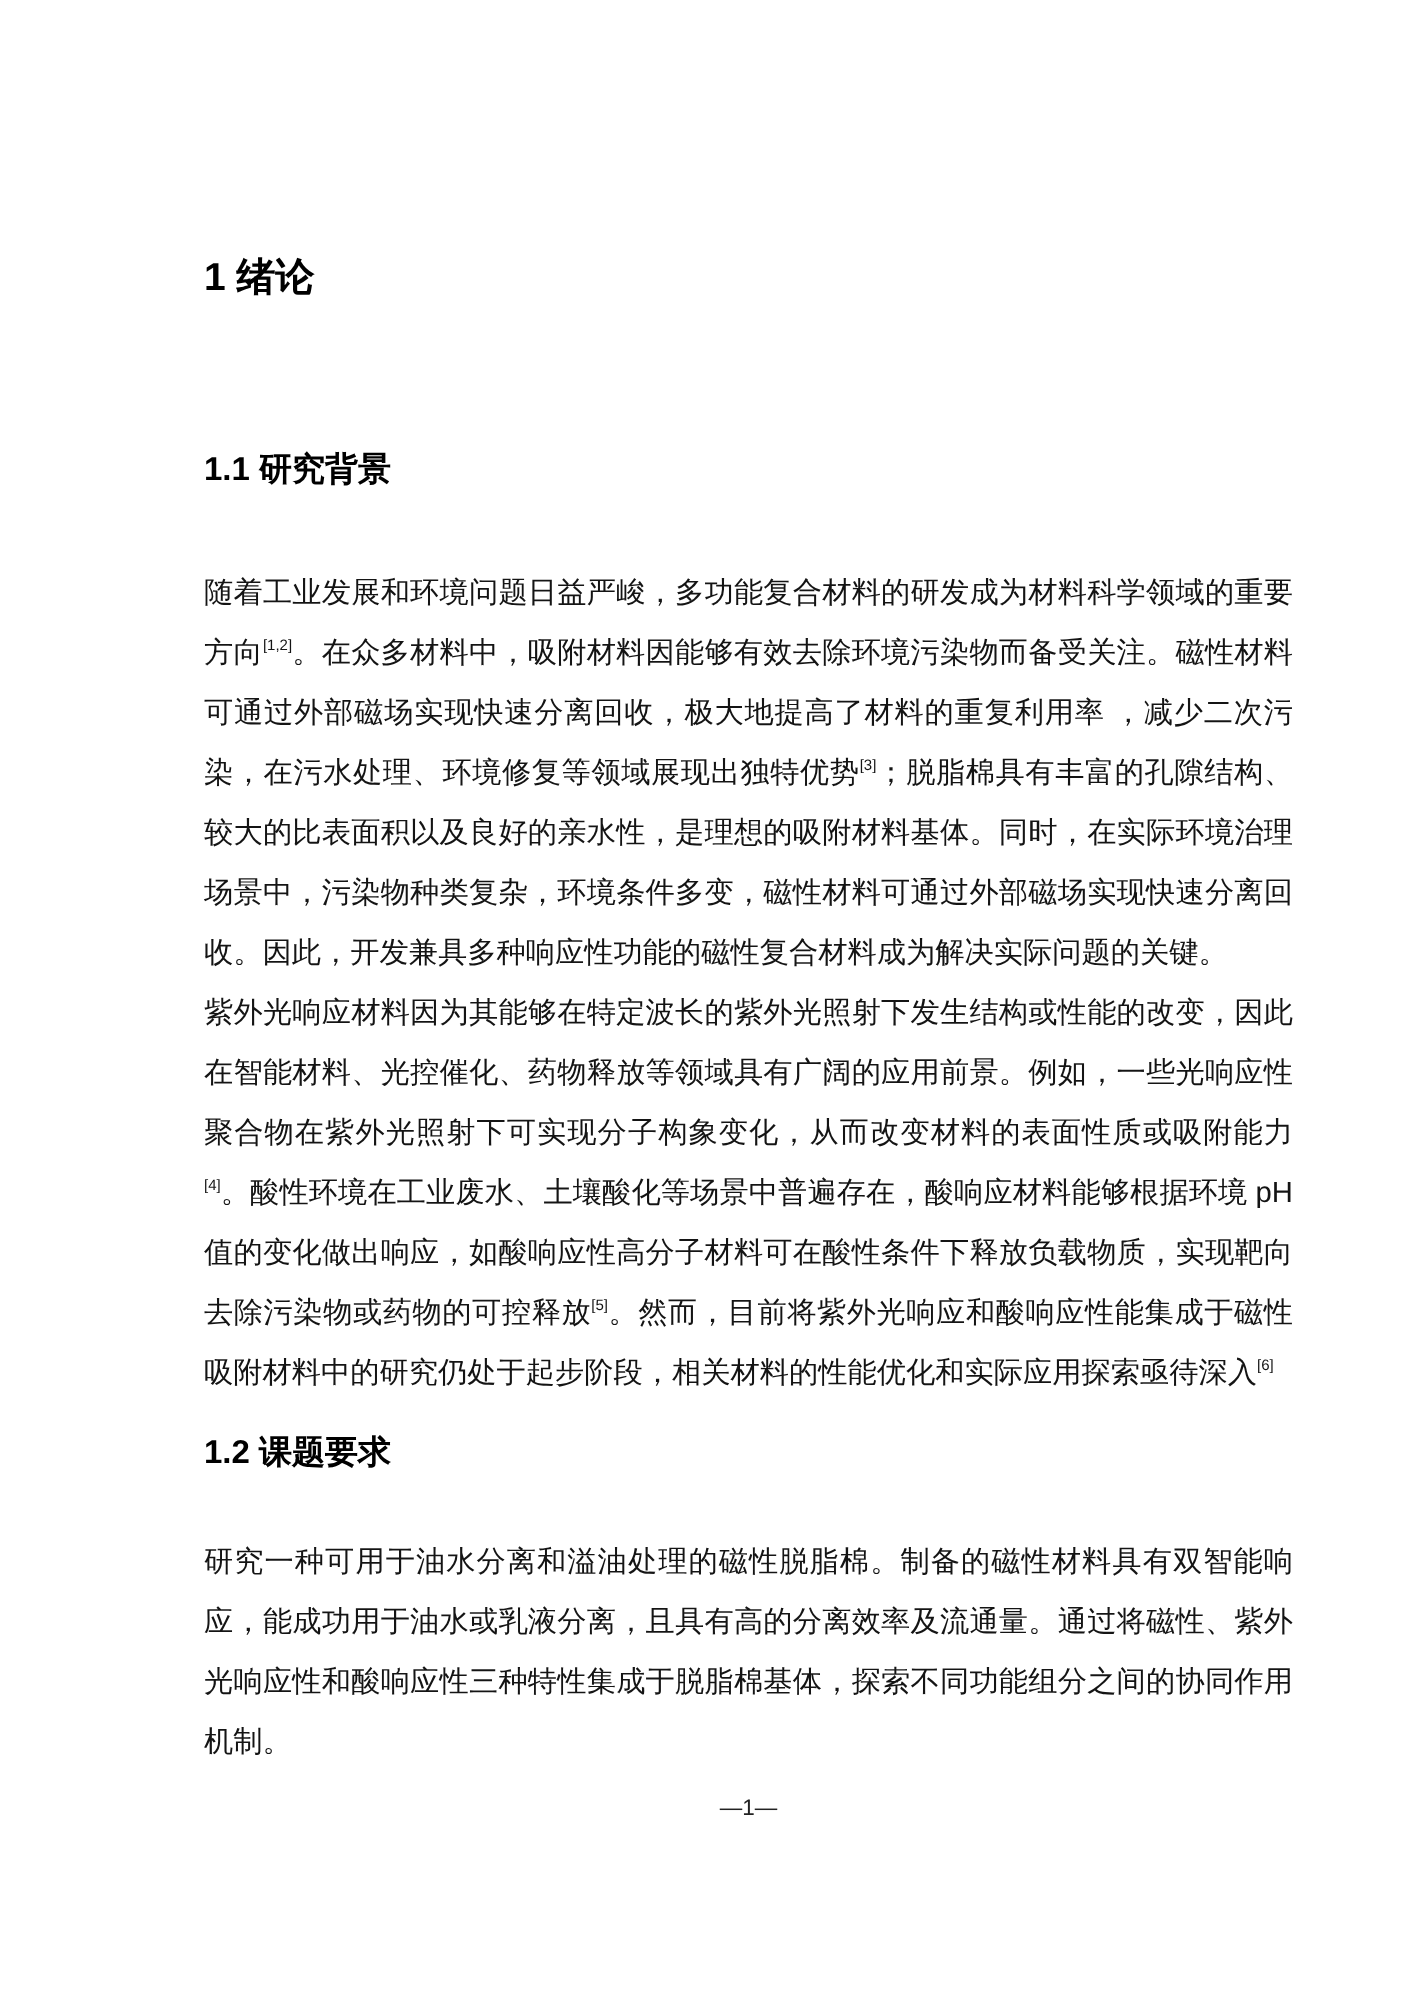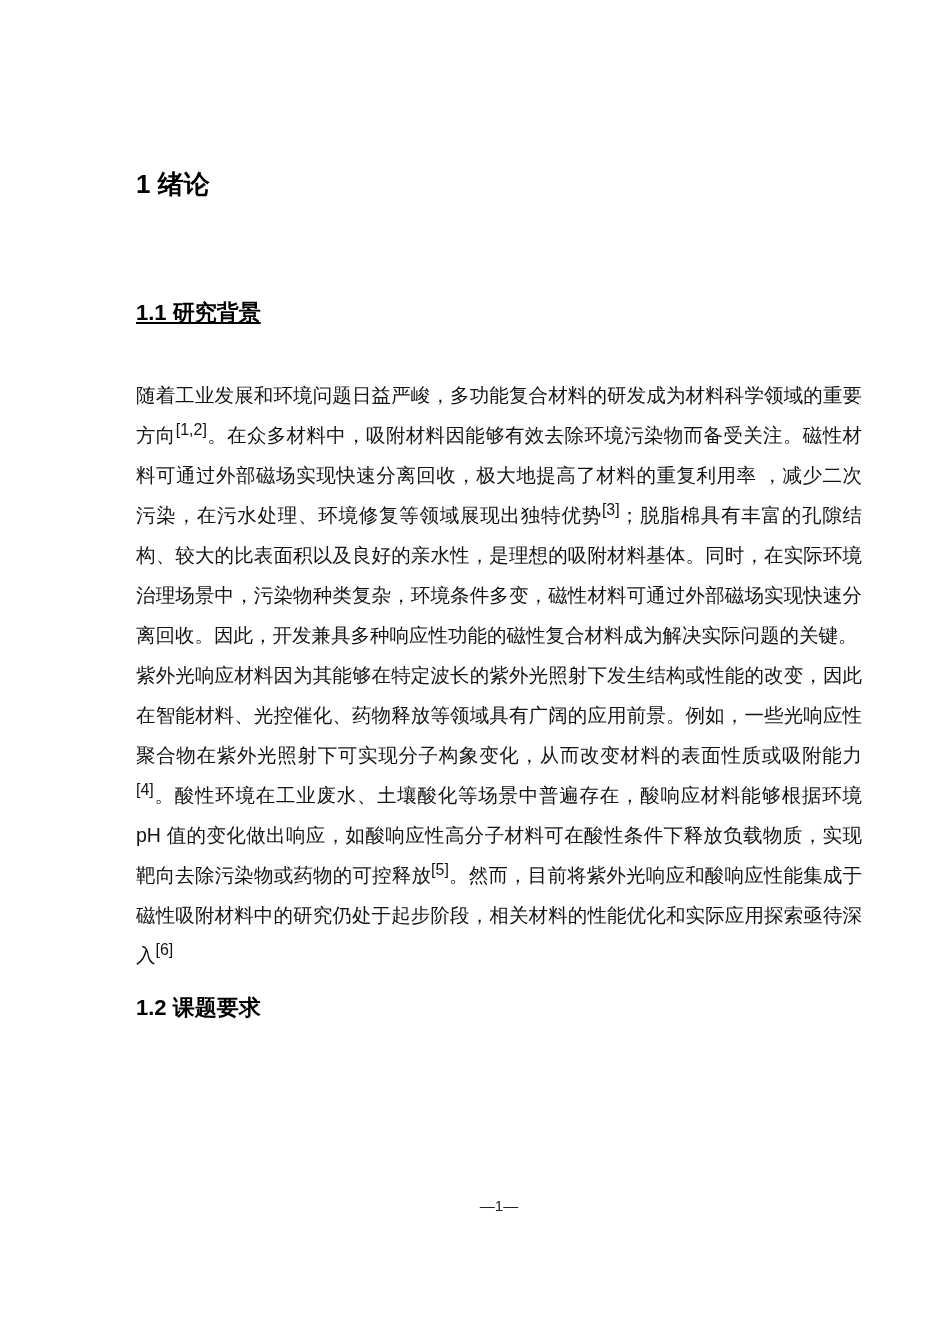--- a/index.html
+++ b/index.html
@@ -27,40 +27,39 @@
   }
   .section-heading {
     margin: 0;
     font-size: 22px;
     font-weight: bold;
     line-height: 1.3;
     color: #000000;
   }
   .section-heading.first {
     margin-top: 98px;
-    text-decoration: underline;
   }
   .section-heading.second {
     margin-top: 19px;
   }
   .body-para {
     margin: 0;
     font-size: 19.5px;
     line-height: 40px;
     text-align: justify;
     color: #141414;
   }
   .body-para.after-heading-1 {
     margin-top: 48px;
   }
   .body-para.after-heading-2 {
     margin-top: 38px;
   }
   .body-para sup {
-    font-size: 16px;
+    font-size: 10px;
     line-height: 0;
     vertical-align: super;
   }
   .page-number {
     position: absolute;
     left: 136px;
     width: 726px;
     top: 1197px;
     text-align: center;
     font-size: 15px;
@@ -75,16 +74,17 @@
   <h1 class="chapter-title">1 绪论</h1>
 
   <h2 class="section-heading first">1.1 研究背景</h2>
 
   <p class="body-para after-heading-1"><span>随着工业发展和环境问题日益严峻，多功能复合材料的研发成为材料科学领域的重要方向</span><sup>[1,2]</sup><span>。在众多材料中，吸附材料因能够有效去除环境污染物而备受关注。磁性材料可通过外部磁场实现快速分离回收，极大地提高了材料的重复利用率 ，减少二次污染，在污水处理、环境修复等领域展现出独特优势</span><sup>[3]</sup><span>；脱脂棉具有丰富的孔隙结构、较大的比表面积以及良好的亲水性，是理想的吸附材料基体。同时，在实际环境治理场景中，污染物种类复杂，环境条件多变，磁性材料可通过外部磁场实现快速分离回收。因此，开发兼具多种响应性功能的磁性复合材料成为解决实际问题的关键。</span></p>
 
   <p class="body-para"><span>紫外光响应材料因为其能够在特定波长的紫外光照射下发生结构或性能的改变，因此在智能材料、光控催化、药物释放等领域具有广阔的应用前景。例如，一些光响应性聚合物在紫外光照射下可实现分子构象变化，从而改变材料的表面性质或吸附能力</span><sup>[4]</sup><span>。酸性环境在工业废水、土壤酸化等场景中普遍存在，酸响应材料能够根据环境 pH 值的变化做出响应，如酸响应性高分子材料可在酸性条件下释放负载物质，实现靶向去除污染物或药物的可控释放</span><sup>[5]</sup><span>。然而，目前将紫外光响应和酸响应性能集成于磁性吸附材料中的研究仍处于起步阶段，相关材料的性能优化和实际应用探索亟待深入</span><sup>[6]</sup></p>
 
   <h2 class="section-heading second">1.2 课题要求</h2>
 
+  <p class="body-para after-heading-2"><span>研究一种可用于油水分离和溢油处理的磁性脱脂棉。制备的磁性材料具有双智能响应，能成功用于油水或乳液分离，且具有高的分离效率及流通量。通过将磁性、紫外光响应性和酸响应性三种特性集成于脱脂棉基体，探索不同功能组分之间的协同作用机制。</span></p>
 
   <div class="page-number">—1—</div>
 
 </div>
 
 </body></html>

